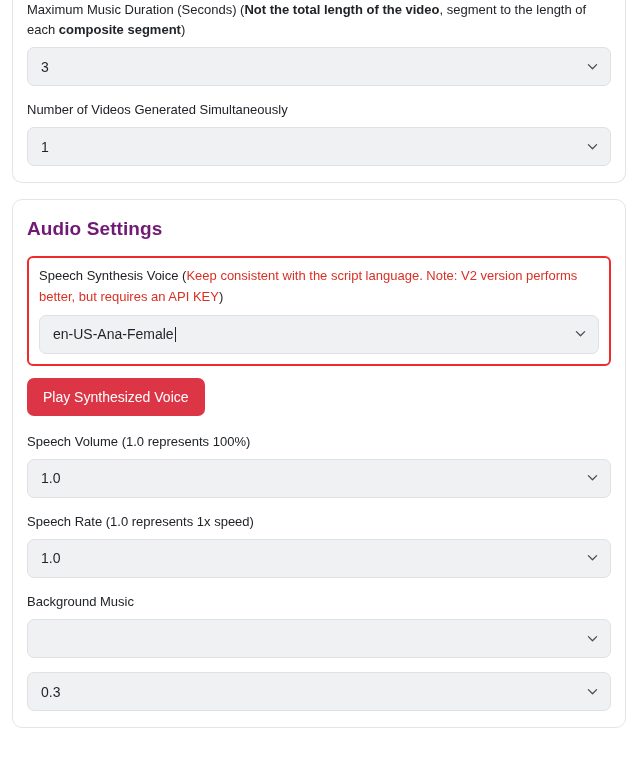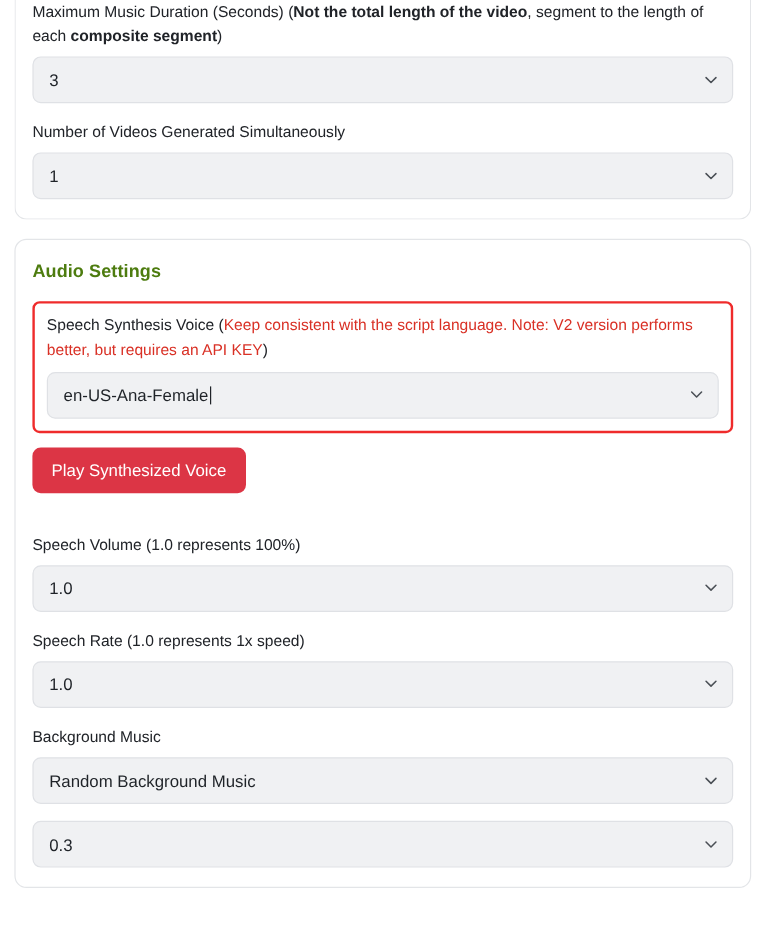--- a/index.html
+++ b/index.html
@@ -29,23 +29,23 @@
     margin-bottom: 16px;
   }
   .card.top {
     border-top: none;
     border-top-left-radius: 0;
     border-top-right-radius: 0;
     padding-top: 0;
     margin-top: 0;
   }
   .card-title {
-    font-size: 15px;
+    font-size: 19px;
     font-weight: bold;
-    color: #4d7c0f;
+    color: #701a75;
     padding: 18px 0 14px 0;
     letter-spacing: 0.1px;
   }
   .field {
     margin-bottom: 14px;
   }
   .field:last-child { margin-bottom: 0; }
   .label {
     font-size: 13px;
     line-height: 1.55;
@@ -106,21 +106,21 @@
   .btn-danger {
     display: inline-block;
     background: #dc3545;
     color: #ffffff;
     border: none;
     border-radius: 7px;
     font-size: 14px;
     font-family: "Liberation Sans", sans-serif;
     padding: 11px 16px;
     cursor: pointer;
-    margin-bottom: 33px;
+    margin-bottom: 16px;
   }
 </style>
 </head>
 <body>
 
 <div class="page">
 
   <div class="card top">
 
     <div class="field">
@@ -192,21 +192,20 @@
           <svg viewBox="0 0 12 12" width="11" height="11">
               <path d="M1.5 4 L6 8.5 L10.5 4" fill="none" stroke="#4a4f55" stroke-width="1.4" stroke-linecap="round" stroke-linejoin="round"></path>
             </svg>
         </span>
       </div>
     </div>
 
     <div class="field">
       <span class="label">Background Music</span>
       <div class="select">
-        <span class="val">Random Background Music</span>
         <span class="chev">
           <svg viewBox="0 0 12 12" width="11" height="11">
               <path d="M1.5 4 L6 8.5 L10.5 4" fill="none" stroke="#4a4f55" stroke-width="1.4" stroke-linecap="round" stroke-linejoin="round"></path>
             </svg>
         </span>
       </div>
     </div>
 
     <div class="field">
       <div class="select">

